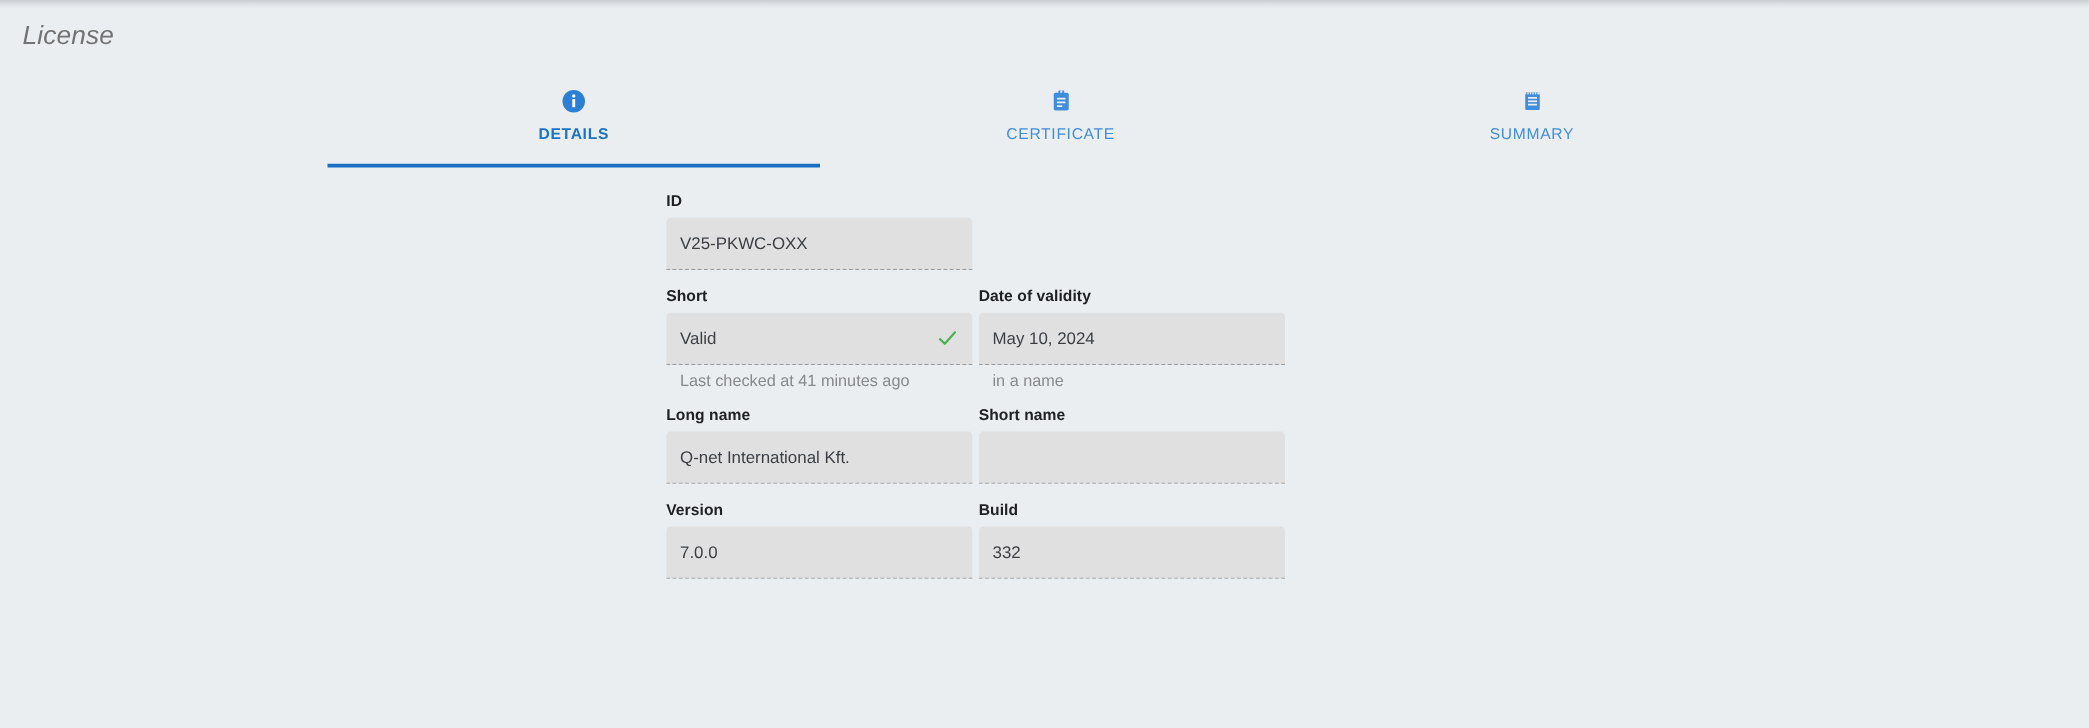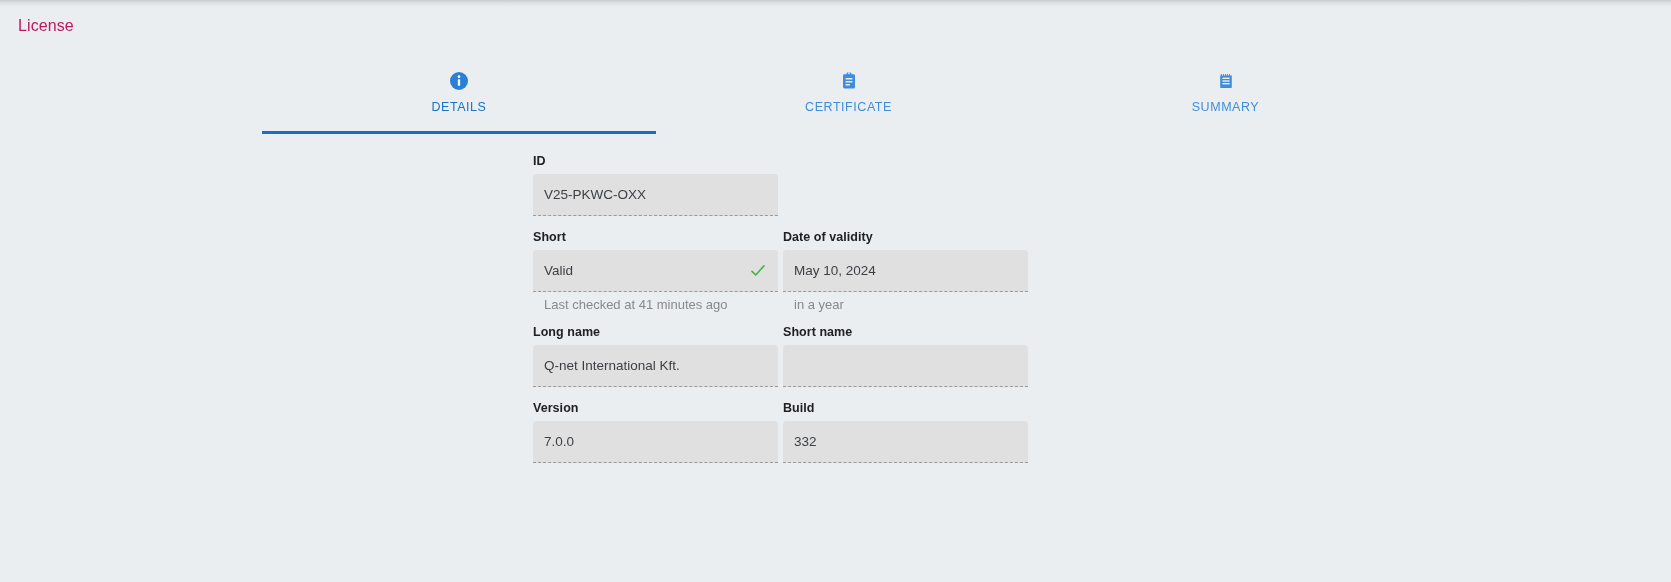--- a/index.html
+++ b/index.html
@@ -22,24 +22,25 @@
     top: 0; left: 0;
     width: 1671px;
     height: 7px;
     background: linear-gradient(to bottom, #c9cdd1 0%, #dde1e4 45%, #eaeef0 100%);
   }
 
   .page-title {
     position: absolute;
     left: 18px;
     top: 17px;
-    font-size: 16px;
-    color: #be185d;
+    font-size: 21px;
+    color: #737373;
     font-weight: 400;
     letter-spacing: 0.1px;
+    font-style: italic;
   }
 
   
   .tabs {
     position: absolute;
     left: 262px;
     top: 62px;
     width: 1148px;
     height: 72px;
     display: flex;
@@ -65,21 +66,21 @@
     align-items: center;
     justify-content: center;
     margin-bottom: 8px;
   }
   .tab-label {
     font-size: 12.5px;
     letter-spacing: 0.55px;
     color: #3f8ddb;
     font-weight: 400;
   }
-  .tab.active .tab-label { color: #1a73c7; }
+  .tab.active .tab-label { color: #1a73c7; font-weight: bold; }
   .tab-underline {
     position: absolute;
     left: 0;
     bottom: 0;
     width: 100%;
     height: 3px;
     background: #1a6fc4;
   }
 
   
@@ -217,21 +218,21 @@
           </svg>
         </span>
       </div>
       <div class="field-help">Last checked at 41 minutes ago</div>
     </div>
     <div class="field">
       <div class="field-label">Date of validity</div>
       <div class="field-input">
         <span class="field-value">May 10, 2024</span>
       </div>
-      <div class="field-help">in a year</div>
+      <div class="field-help">in a name</div>
     </div>
   </div>
 
   <div class="row">
     <div class="field">
       <div class="field-label">Long name</div>
       <div class="field-input">
         <span class="field-value">Q-net International Kft.</span>
       </div>
     </div>

